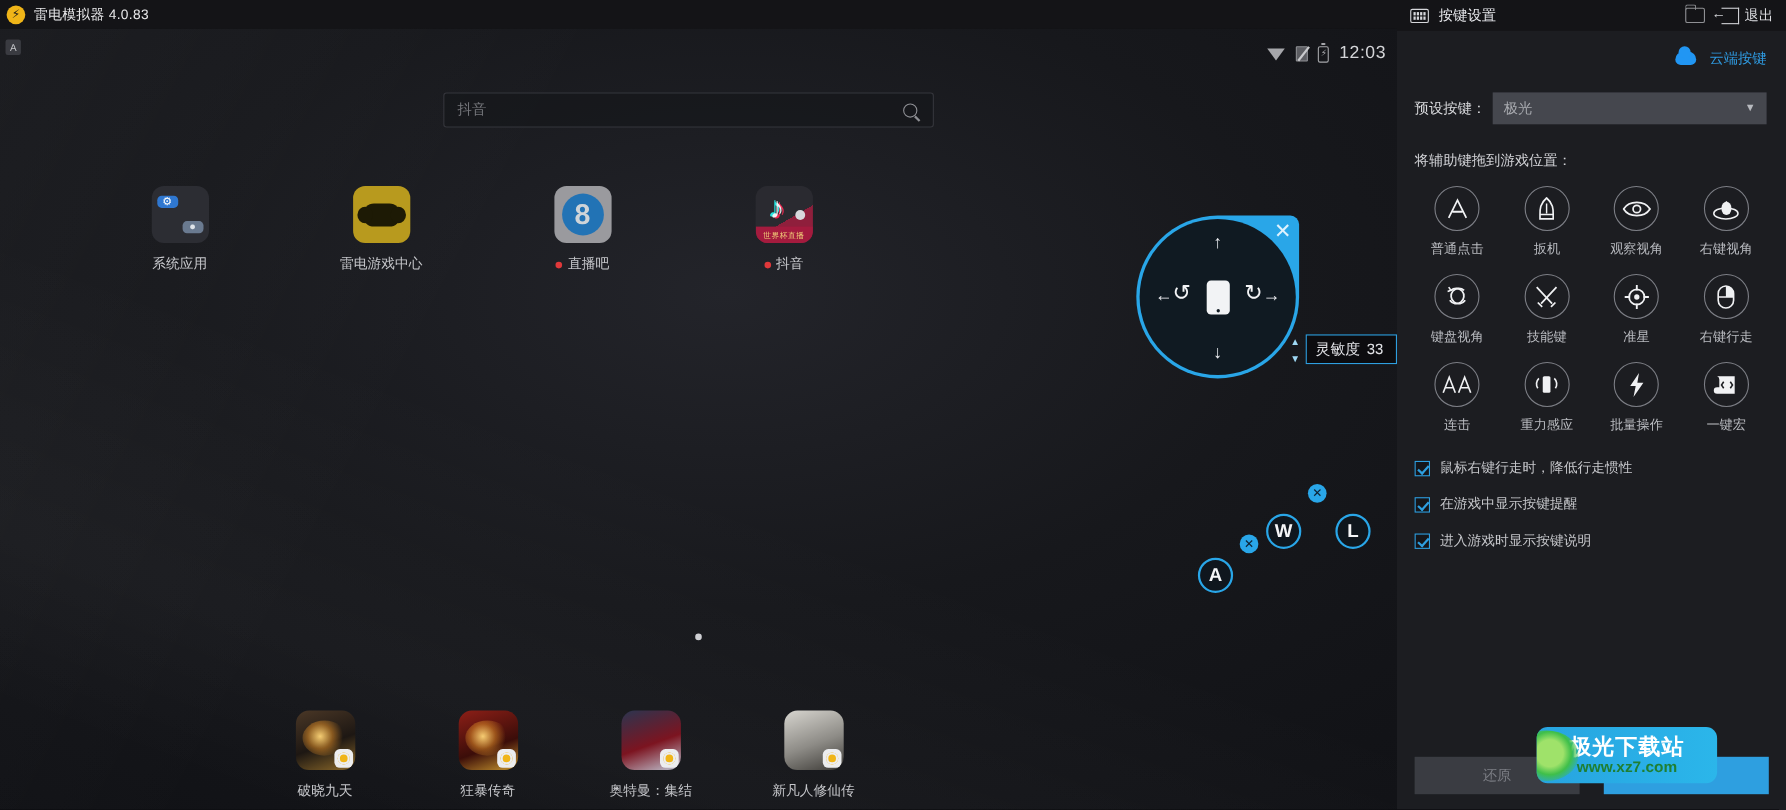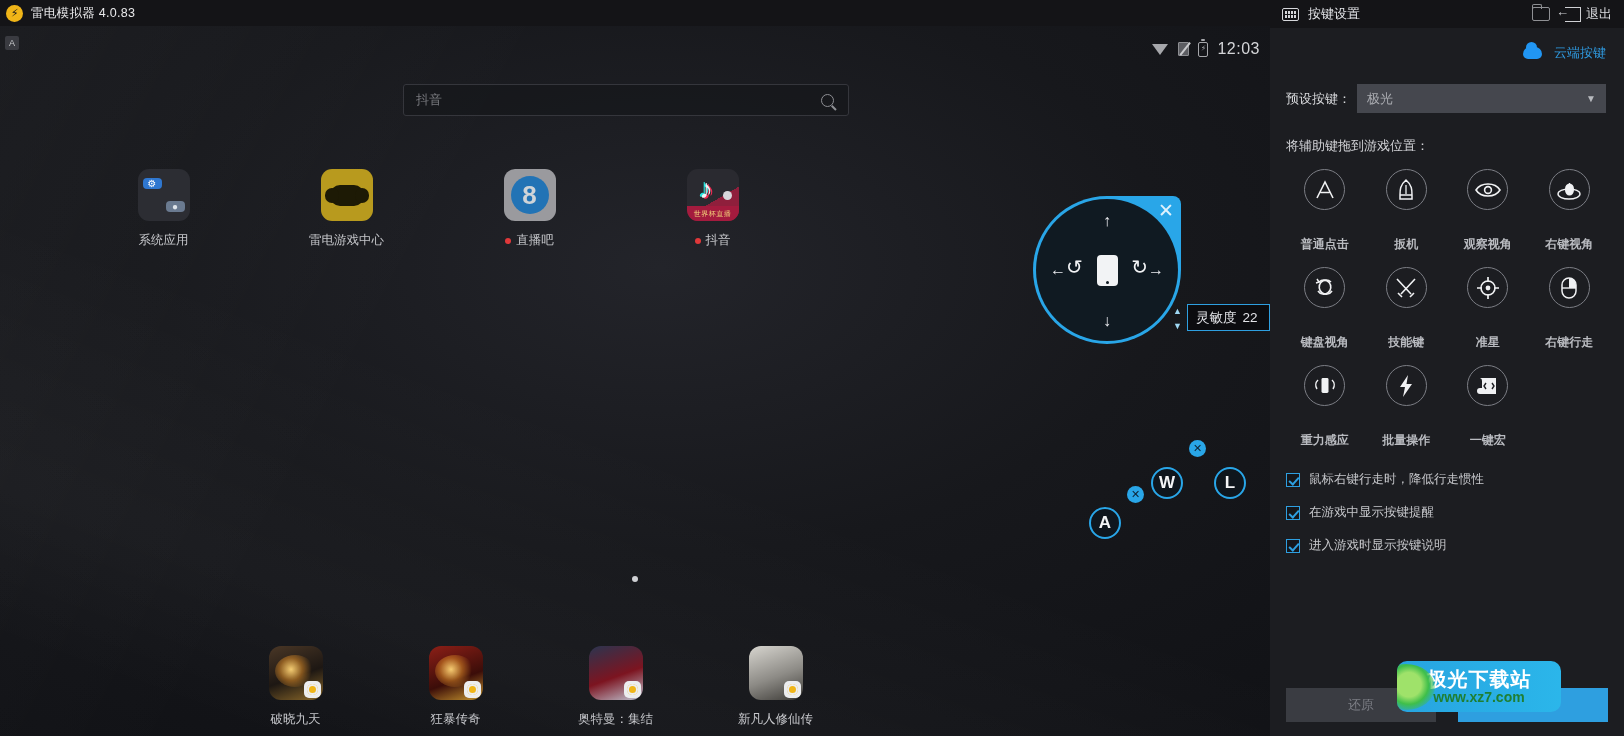--- a/index.html
+++ b/index.html
@@ -95,21 +95,21 @@
     position: relative; margin-right: 2px;
   }
   .ico-search::after {
     content: ""; position: absolute; right: -4px; bottom: -3px;
     width: 6px; height: 1.6px; background: #8e8f94; transform: rotate(45deg);
   }
 
   
   .icon-row { position: absolute; display: flex; }
   .row-top { left: 96px; top: 143px; gap: 48px; }
-  .row-bottom { left: 228px; top: 620px; gap: 25px; }
+  .row-bottom { left: 228px; top: 620px; gap: 13px; }
   .app-icon { width: 135px; display: flex; flex-direction: column; align-items: center; }
   .app-icon .tile {
     width: 52px; height: 52px; border-radius: 11px; position: relative;
     display: flex; align-items: center; justify-content: center; overflow: hidden;
   }
   .row-bottom .tile { width: 54px; height: 54px; border-radius: 12px; }
   .app-icon .lbl {
     margin-top: 11px; font-size: 12.5px; color: #c6c7cb; white-space: nowrap;
     display: flex; align-items: center; gap: 5px;
   }
@@ -307,21 +307,21 @@
     color: #a9abb0; font-size: 13px;
   }
   .preset-select .chev { margin-left: auto; font-size: 10px; color: #b8babf; }
 
   .drag-hint { color: #d2d3d7; font-size: 13px; padding: 24px 0 0 16px; }
 
   .tool-grid {
     display: grid; grid-template-columns: repeat(4, 1fr);
     padding: 14px 14px 0 14px; row-gap: 14px;
   }
-  .tool { display: flex; flex-direction: column; align-items: center; gap: 26px; font-weight: bold; }
+  .tool { display: flex; flex-direction: column; align-items: center; gap: 8px; }
   .tool .ring {
     width: 41px; height: 41px; border-radius: 50%; border: 1.4px solid #7c7e85;
     display: flex; align-items: center; justify-content: center;
     color: #f0f1f3;
   }
   .tool .tlbl { font-size: 12px; color: #b9bbc0; white-space: nowrap; }
   .ring svg { display: block; }
 
   .checks { padding: 22px 0 0 16px; display: flex; flex-direction: column; gap: 16px; }
   .chk { display: flex; align-items: center; gap: 9px; }
@@ -484,21 +484,21 @@
       </div>
       <span class="grav-close">✕</span>
     </div>
 
     <div class="spinner">
       <span>▲</span>
       <span>▼</span>
     </div>
     <div class="sens-box">
       <span>灵敏度</span>
-      <span class="num">22</span>
+      <span class="num">33</span>
     </div>
 
     <div class="keycircle" style="left:1151px; top:441px; width:32px; height:32px;">W</div>
     <div class="del-x" style="left:1189px; top:414px;">✕</div>
 
     <div class="keycircle" style="left:1214px; top:441px; width:32px; height:32px;">L</div>
 
     <div class="keycircle" style="left:1089px; top:481px; width:32px; height:32px;">A</div>
     <div class="del-x" style="left:1127px; top:460px;">✕</div>
   </div>
@@ -618,20 +618,29 @@
         <div class="ring">
           <svg width="20" height="24" viewBox="0 0 20 24">
               <rect x="3" y="2" width="14" height="20" rx="7" stroke="#f0f1f3" stroke-width="1.5" fill="none"></rect>
               <path d="M10 2 a7 7 0 0 1 7 7 v3 h-7 z" fill="#f0f1f3"></path>
               <path d="M3 12 h14" stroke="#f0f1f3" stroke-width="1.4"></path>
             </svg>
         </div>
         <span class="tlbl">右键行走</span>
       </div>
 
+      <div class="tool">
+        <div class="ring">
+          <svg width="28" height="18" viewBox="0 0 28 18">
+              <path d="M1 16 L6.5 2 L12 16 M3.2 11.5 H9.8" stroke="#f0f1f3" stroke-width="1.5" fill="none"></path>
+              <path d="M15 16 L20.5 2 L26 16 M17.2 11.5 H23.8" stroke="#f0f1f3" stroke-width="1.5" fill="none"></path>
+            </svg>
+        </div>
+        <span class="tlbl">连击</span>
+      </div>
 
       <div class="tool">
         <div class="ring">
           <svg width="26" height="22" viewBox="0 0 26 22">
               <rect x="9.5" y="3" width="7" height="15" rx="1.4" fill="#f0f1f3"></rect>
               <path d="M6 5 a7 7 0 0 0 -1 9" stroke="#f0f1f3" stroke-width="1.5" fill="none"></path>
               <path d="M20 5 a7 7 0 0 1 1 9" stroke="#f0f1f3" stroke-width="1.5" fill="none"></path>
             </svg>
         </div>
         <span class="tlbl">重力感应</span>

